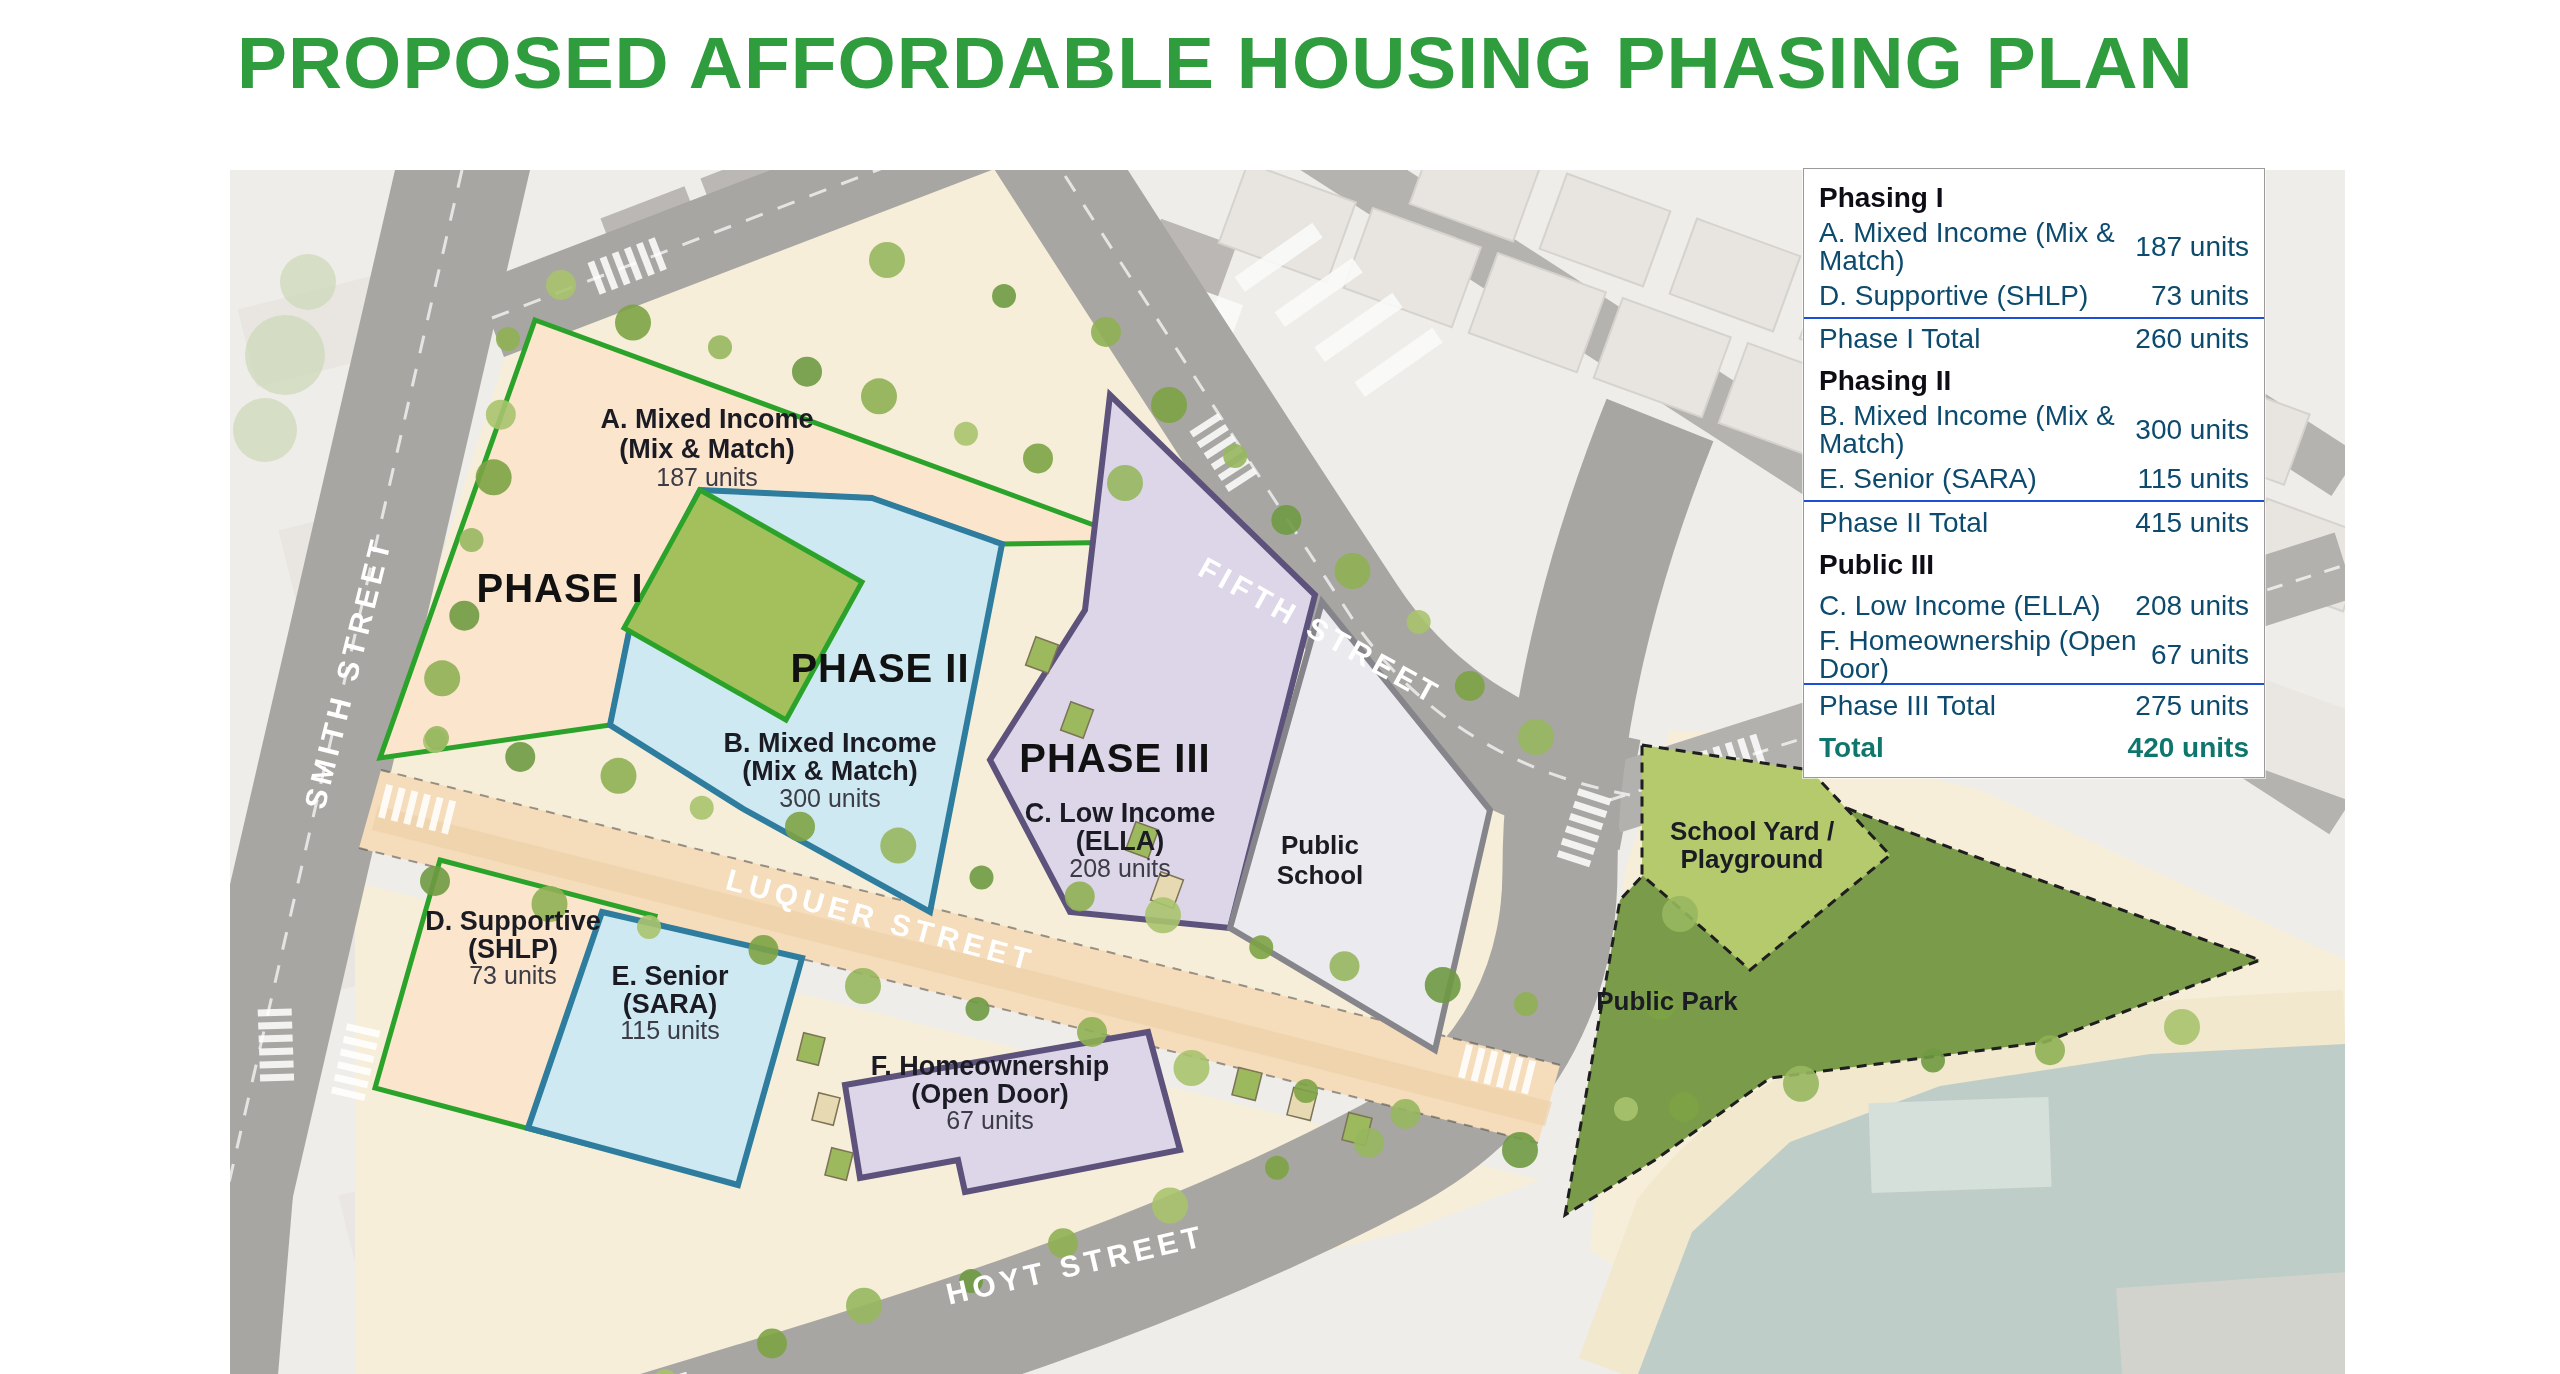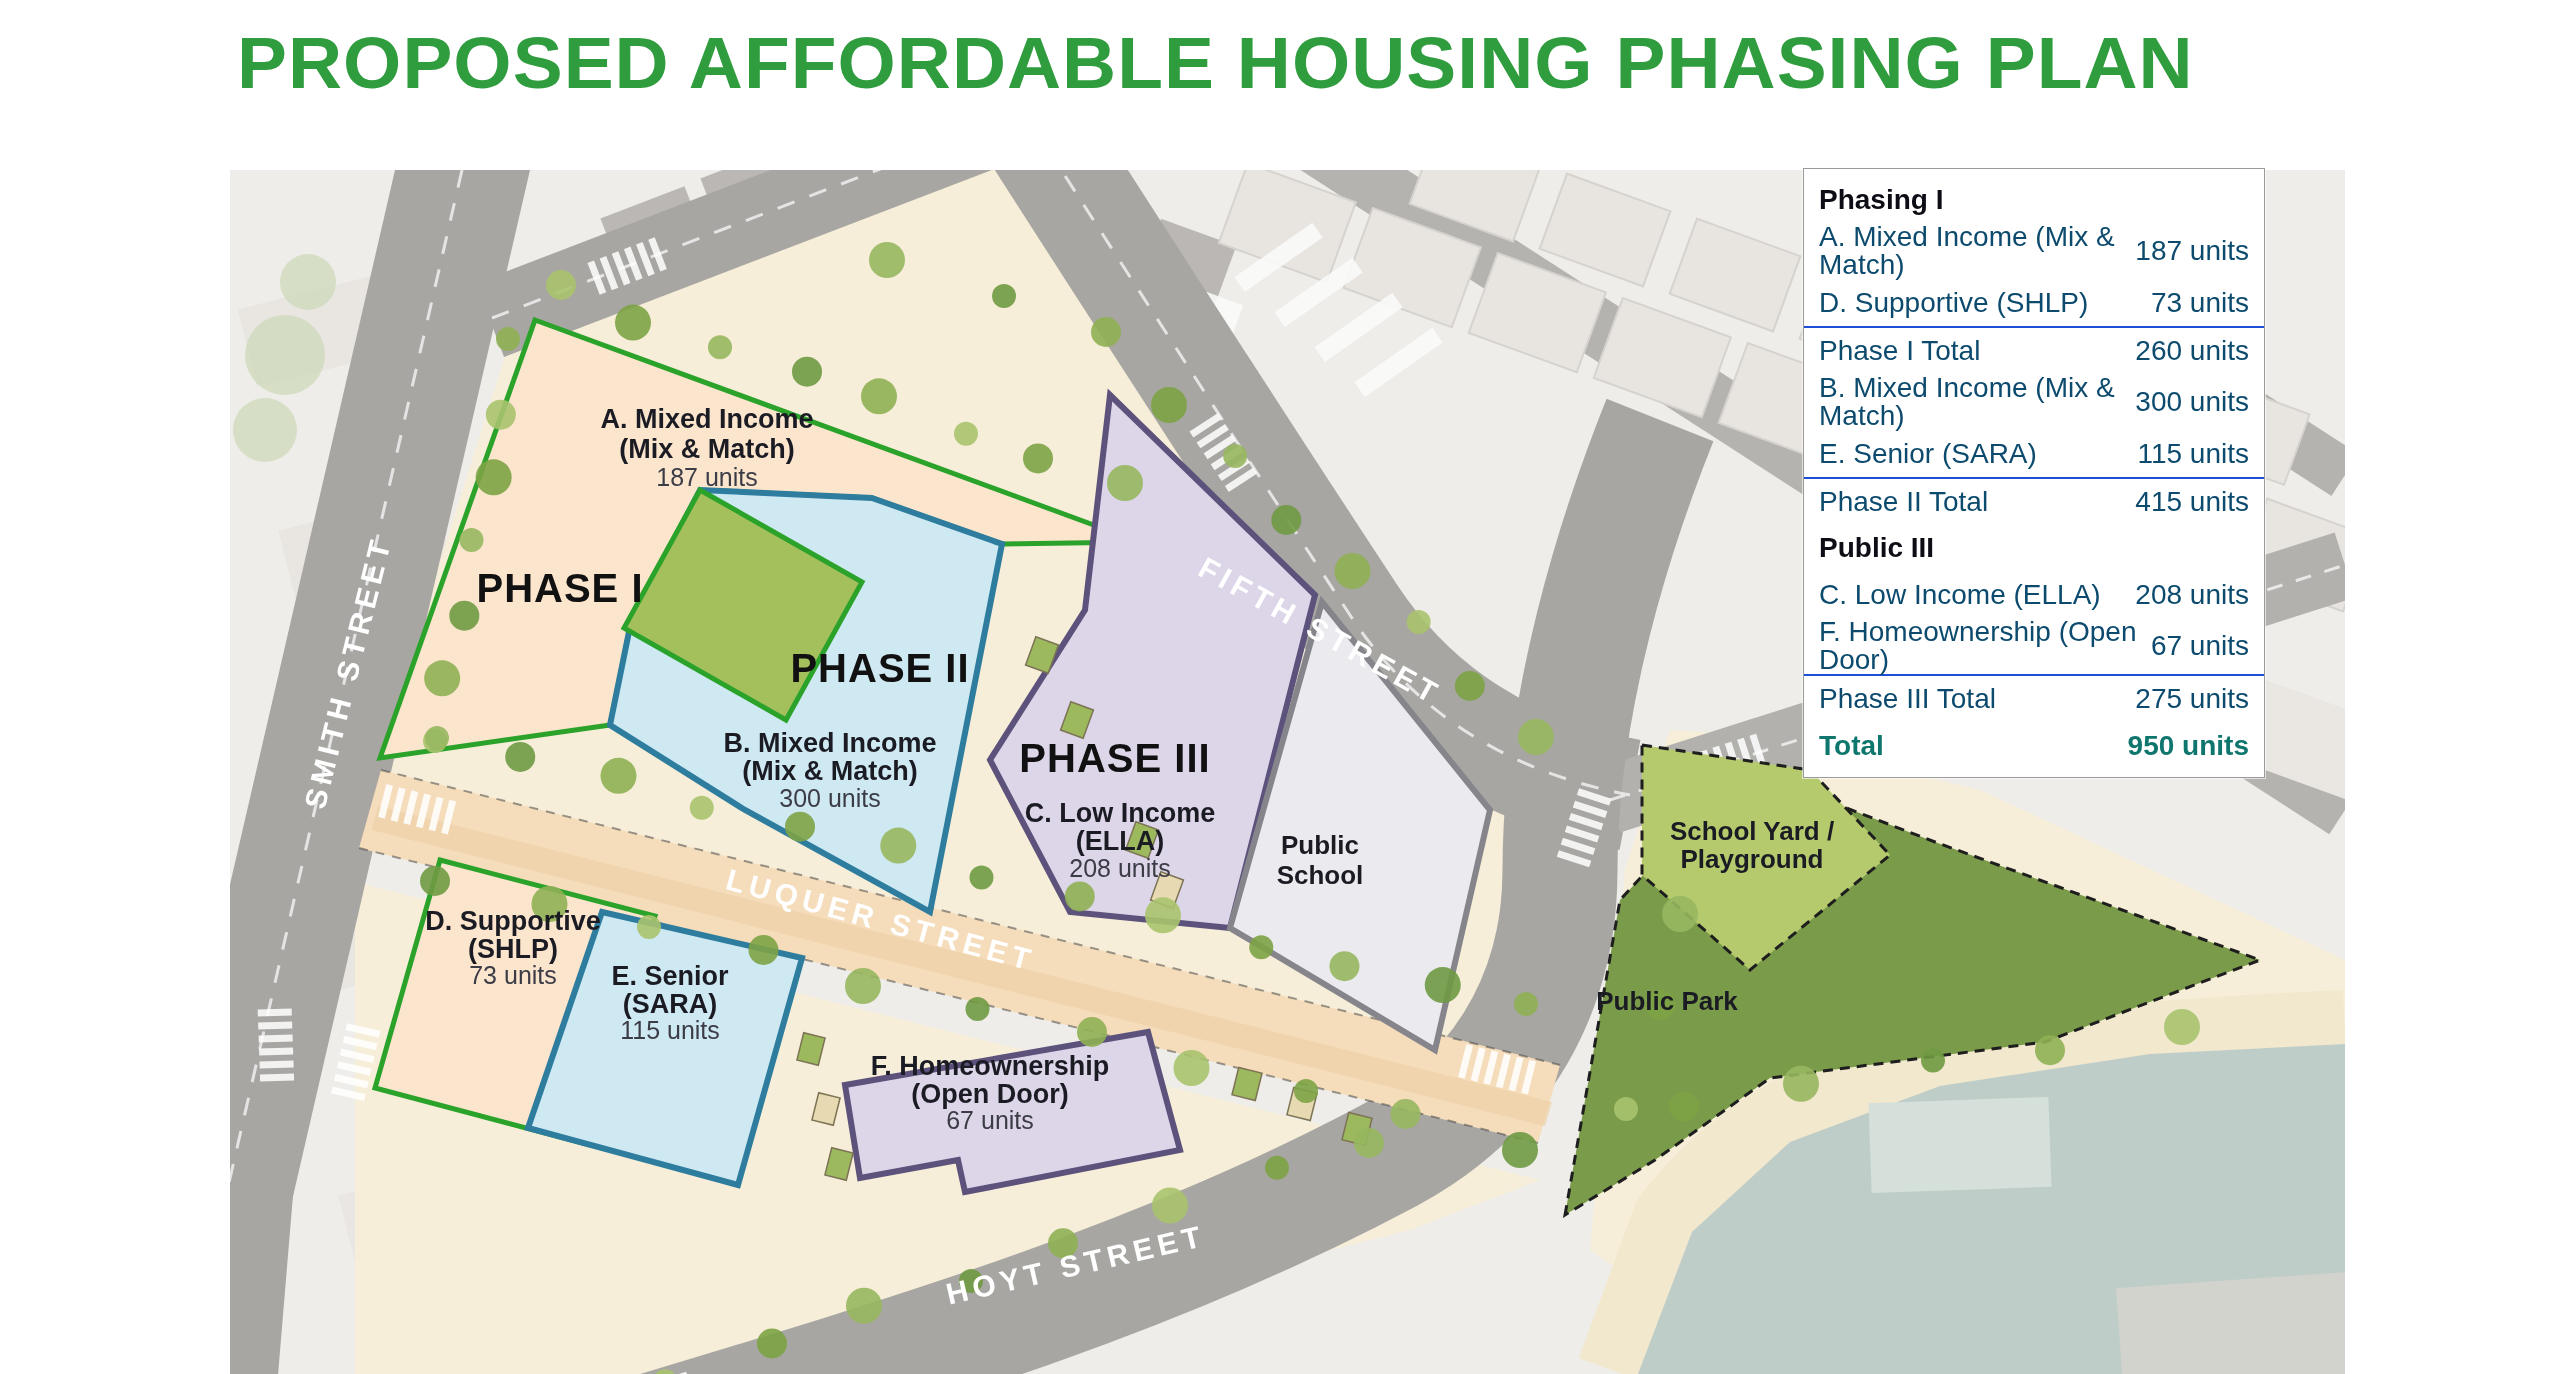--- a/index.html
+++ b/index.html
@@ -395,20 +395,24 @@
         <span class="tval">187 units</span>
       </div>
       <div class="trow under">
         <span>D. Supportive (SHLP)</span>
         <span class="tval">73 units</span>
       </div>
       <div class="trow">
         <span>Phase I Total</span>
         <span class="tval">260 units</span>
       </div>
+      <div class="trow head">
+        <span>Phasing II</span>
+        <span class="tval"></span>
+      </div>
       <div class="trow">
         <span>B. Mixed Income (Mix &amp; Match)</span>
         <span class="tval">300 units</span>
       </div>
       <div class="trow under">
         <span>E. Senior (SARA)</span>
         <span class="tval">115 units</span>
       </div>
       <div class="trow">
         <span>Phase II Total</span>
@@ -425,16 +429,16 @@
       <div class="trow under">
         <span>F. Homeownership (Open Door)</span>
         <span class="tval">67 units</span>
       </div>
       <div class="trow">
         <span>Phase III Total</span>
         <span class="tval">275 units</span>
       </div>
       <div class="trow bold">
         <span>Total</span>
-        <span class="tval">950 units</span>
+        <span class="tval">420 units</span>
       </div>
     </div>
 </div>
 
 </body></html>

